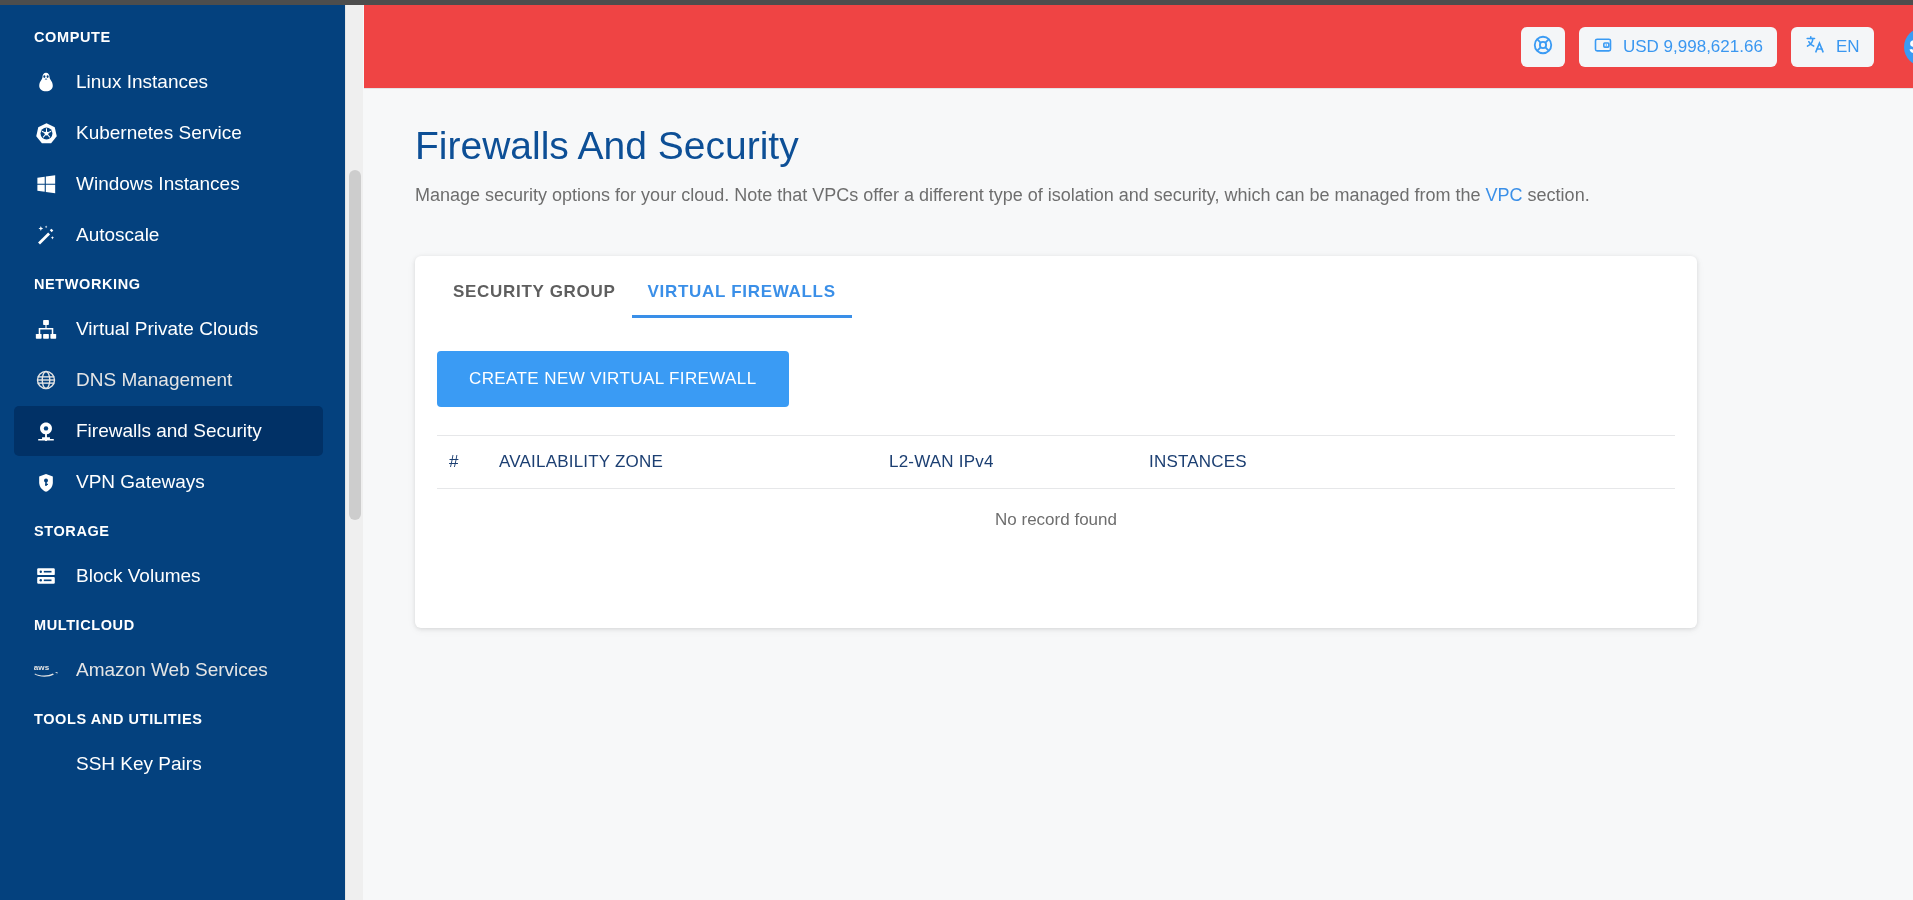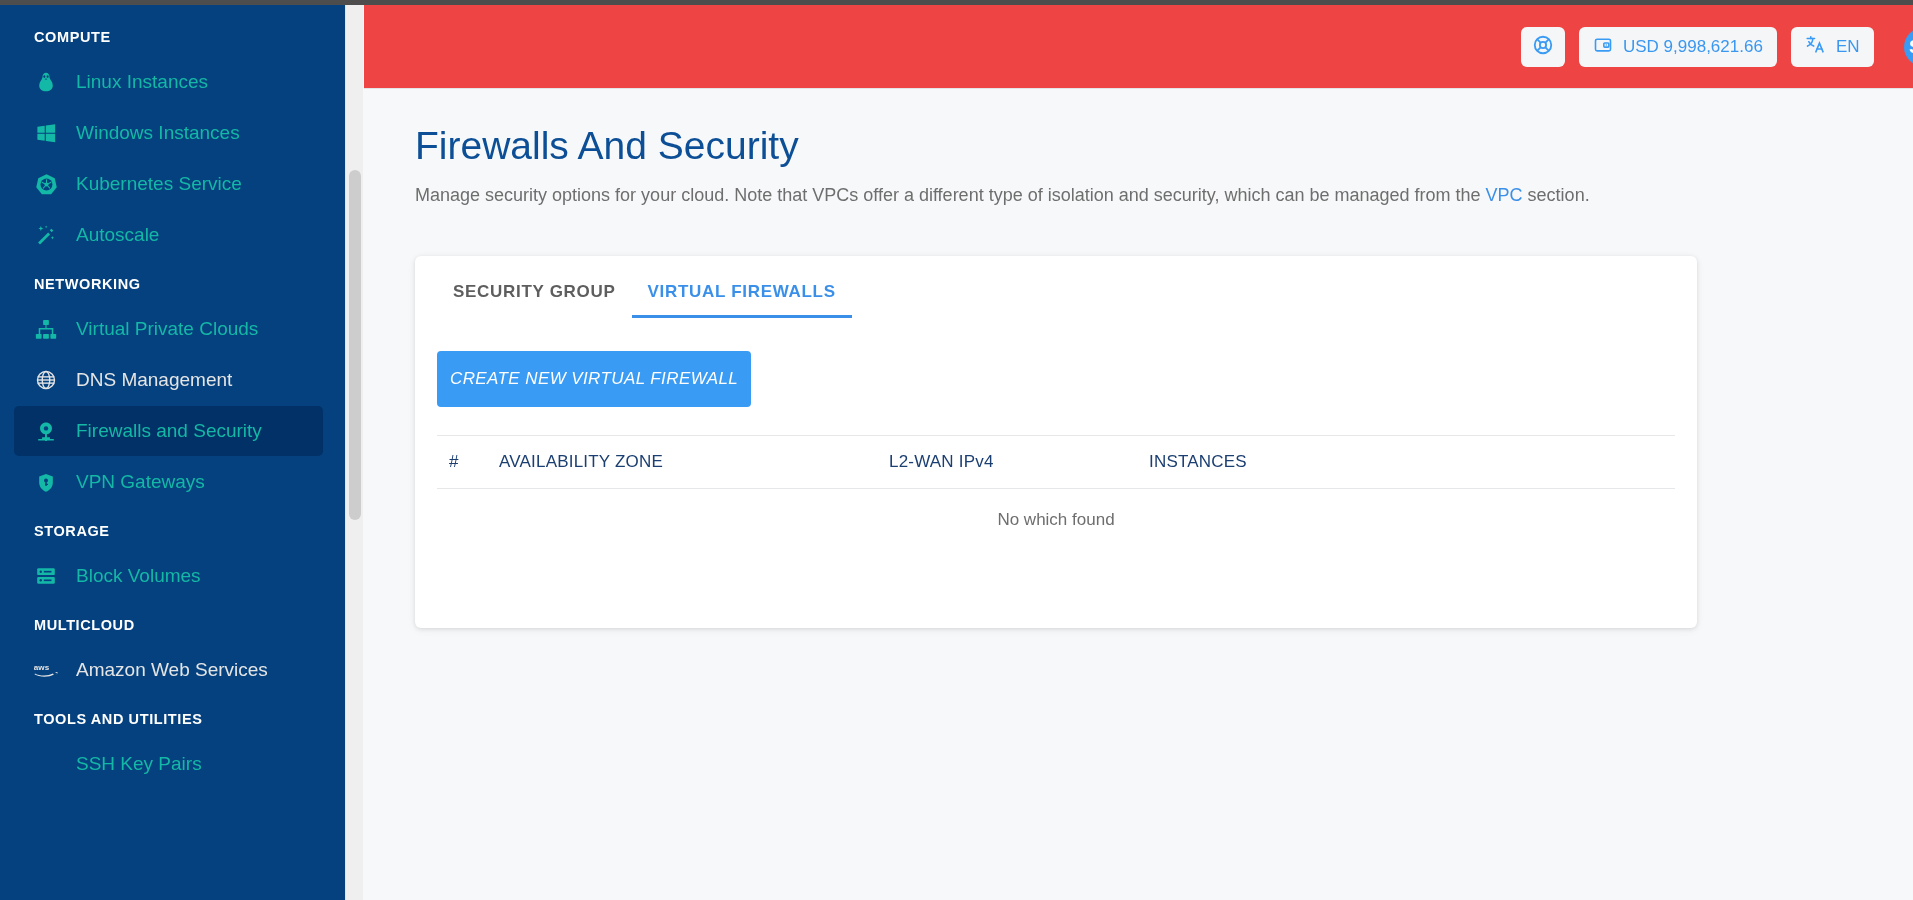--- a/index.html
+++ b/index.html
@@ -45,21 +45,21 @@
     line-height: 20px;
   }
   .sb-section.first { margin-top: 8px; }
   .sb-item {
     display: flex;
     align-items: center;
     height: 50px;
     margin: 1px 22px 1px 14px;
     padding-left: 18px;
     border-radius: 5px;
-    color: #14b8a6;
+    color: #ffffff;
     font-size: 19px;
     cursor: pointer;
   }
   .sb-item.dim { color: #e5e5e5; }
   .sb-item.active { background: #013166; }
   .sb-ico {
     width: 28px; height: 26px;
     margin-right: 16px;
     display: flex; align-items: center; justify-content: center;
     flex: 0 0 28px;
@@ -184,30 +184,29 @@
   }
   .tab.active {
     color: #3a8fe8;
     border-bottom-color: #3a8fe8;
   }
   .btn-primary {
     margin: 33px 0 0 22px;
     display: inline-flex;
     align-items: center; justify-content: center;
     height: 56px;
-    padding: 0 13px;
+    padding: 0 32px;
     background: #3a9bf4;
     color: #ffffff;
     font-size: 17px;
     letter-spacing: 0.4px;
     border: none;
     border-radius: 4px;
     cursor: pointer;
     font-family: "Liberation Sans", sans-serif;
-    font-style: italic;
   }
   .tbl {
     margin: 28px 22px 0 22px;
     border-top: 1px solid #e6e7e9;
   }
   .tbl-head {
     display: flex;
     align-items: center;
     height: 53px;
     border-bottom: 1px solid #e6e7e9;
@@ -243,48 +242,48 @@
         <div class="sb-item">
           <span class="sb-ico">
             <svg width="22" height="24" viewBox="0 0 24 24" fill="currentColor">
               <path d="M12 1.8c-2.3 0-3.8 1.9-3.8 4.3 0 1.3-.3 2.1-1 3.2C5.8 11.4 4.6 13.3 4.6 16c0 3.6 3.1 6.2 7.4 6.2s7.4-2.6 7.4-6.2c0-2.7-1.2-4.6-2.6-6.7-.7-1.1-1-1.9-1-3.2 0-2.4-1.5-4.3-3.8-4.3z"></path>
               <ellipse cx="10.2" cy="6.1" rx="1.1" ry="1.5" fill="#04417e"></ellipse>
               <ellipse cx="13.8" cy="6.1" rx="1.1" ry="1.5" fill="#04417e"></ellipse>
               <path d="M12 7.9l-1.5 1.5h3z" fill="#04417e"></path>
             </svg>
           </span>
           <span class="sb-label">Linux Instances</span>
-        </div>
-        <div class="sb-item">
-          <span class="sb-ico">
-            <svg width="22" height="22" viewBox="0 0 24 24" fill="currentColor">
-              <path d="M2.6 5.1l8-1.1v7.6h-8z"></path>
-              <path d="M11.8 3.8L22 2.4v9.2H11.8z"></path>
-              <path d="M2.6 12.9h8v7.5l-8-1.1z"></path>
-              <path d="M11.8 12.9H22v9.2l-10.2-1.4z"></path>
-            </svg>
-          </span>
-          <span class="sb-label">Windows Instances</span>
         </div>
         <div class="sb-item">
           <span class="sb-ico">
             <svg width="23" height="23" viewBox="0 0 24 24" fill="currentColor">
               <path d="M12 1.4l8.6 4.1 2.1 9.3-5.9 7.4H7.2L1.3 14.8 3.4 5.5z"></path>
               <circle cx="12" cy="12" r="6.2" fill="#04417e"></circle>
               <circle cx="12" cy="12" r="2.1" fill="currentColor"></circle>
               <g stroke="currentColor" stroke-width="1.1">
                 <line x1="12" y1="12" x2="12" y2="6.6"></line>
                 <line x1="12" y1="12" x2="16.9" y2="9.6"></line>
                 <line x1="12" y1="12" x2="15.6" y2="16"></line>
                 <line x1="12" y1="12" x2="8.4" y2="16"></line>
                 <line x1="12" y1="12" x2="7.1" y2="9.6"></line>
               </g>
             </svg>
           </span>
           <span class="sb-label">Kubernetes Service</span>
+        </div>
+        <div class="sb-item">
+          <span class="sb-ico">
+            <svg width="22" height="22" viewBox="0 0 24 24" fill="currentColor">
+              <path d="M2.6 5.1l8-1.1v7.6h-8z"></path>
+              <path d="M11.8 3.8L22 2.4v9.2H11.8z"></path>
+              <path d="M2.6 12.9h8v7.5l-8-1.1z"></path>
+              <path d="M11.8 12.9H22v9.2l-10.2-1.4z"></path>
+            </svg>
+          </span>
+          <span class="sb-label">Windows Instances</span>
         </div>
         <div class="sb-item">
           <span class="sb-ico">
             <svg width="23" height="23" viewBox="0 0 24 24" fill="currentColor">
               <path d="M3.2 19.4l10.5-10.5 2 2L5.2 21.4z"></path>
               <path d="M15.4 6.6l1.7-1.7 2 2-1.7 1.7z"></path>
               <path d="M6.1 2.2l.7 1.8 1.8.7-1.8.7-.7 1.8-.7-1.8L3.6 4.7l1.8-.7z"></path>
               <path d="M18.2 12.6l.5 1.3 1.3.5-1.3.5-.5 1.3-.5-1.3-1.3-.5 1.3-.5z"></path>
               <path d="M11.6 1.6l.4 1 1 .4-1 .4-.4 1-.4-1-1-.4 1-.4z"></path>
             </svg>
@@ -442,18 +441,18 @@
 
       <button class="btn-primary">CREATE NEW VIRTUAL FIREWALL</button>
 
       <div class="tbl">
         <div class="tbl-head" id="tbl-head">
             <div class="th c0">#</div>
             <div class="th c2">AVAILABILITY ZONE</div>
             <div class="th c3">L2-WAN IPv4</div>
             <div class="th c4">INSTANCES</div>
           </div>
-        <div class="tbl-empty">No which found</div>
+        <div class="tbl-empty">No record found</div>
       </div>
 
     </section>
   </main>
 </div>
 
 </body></html>

